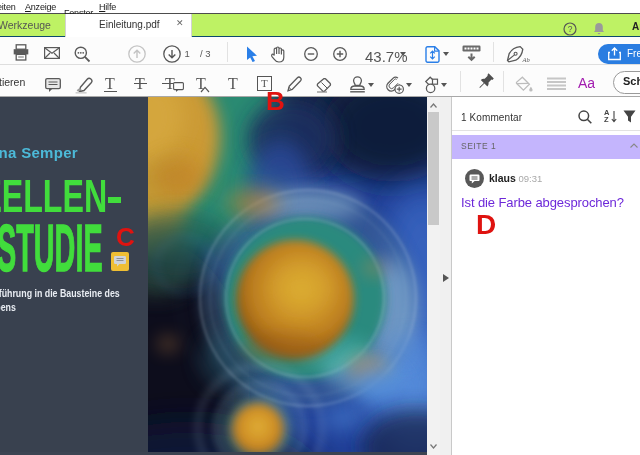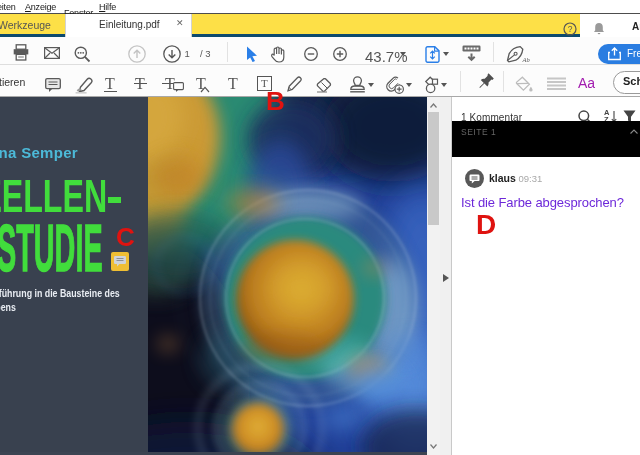--- a/index.html
+++ b/index.html
@@ -11,21 +11,21 @@
 <body>
 <div id="app">
 
 <div class="abs" style="left:0;top:0;width:640px;height:14px;background:#fff;border-bottom:1px solid #4d4d4d;font-size:9.5px;color:#1a1a1a">
   <span class="abs" style="left:-3px;top:2px;font-size:9px;letter-spacing:-.2px">eiten</span>
   <span class="abs" style="left:25px;top:2px;font-size:9px;letter-spacing:-.2px"><u>A</u>nzeige</span>
   <span class="abs" style="left:64px;top:8px;font-size:9px;letter-spacing:-.2px">Fe<u>n</u>ster</span>
   <span class="abs" style="left:99px;top:2px;font-size:9px;letter-spacing:-.2px"><u>H</u>ilfe</span>
 </div>
 
-<div class="abs" style="left:0;top:14px;width:580px;height:23px;background:#fde047;border-bottom:3px solid #0c4a6e">
+<div class="abs" style="left:0;top:14px;width:640px;height:23px;background:#bef264;border-bottom:1px solid #0c4a6e">
   <span class="abs" style="left:-2px;top:5px;font-size:10.5px;color:#555">Werkzeuge</span>
   <div class="abs" style="left:65px;top:0;width:127px;height:24px;background:#fff;border-left:1px solid #d2d2d2;border-right:1px solid #d2d2d2"></div>
   <span class="abs" style="left:99px;top:5px;font-size:10px;color:#333">Einleitung.pdf</span>
   <span class="abs" style="left:176px;top:4px;font-size:9px;color:#666">✕</span>
   <span class="abs" style="left:632px;top:7px;font-size:10px;color:#222;font-weight:bold">An</span>
 </div>
 
 <div class="abs" style="left:0;top:37px;width:640px;height:28px;background:#fcfcfc;border-bottom:1px solid #dedede"></div>
 <svg class="ic" style="left:563px;top:22px" width="14" height="14" viewBox="0 0 14 14">
       <circle cx="7" cy="7" r="6" fill="none" stroke="#555" stroke-width="1.2"></circle>
@@ -376,21 +376,21 @@
     <svg style="position:absolute;left:7px;top:1px" width="6" height="12" viewBox="0 0 6 12">
           <path d="M3 0v10M0.8 8l2.2 2.6L5.2 8" fill="none" stroke="#444" stroke-width="1.1"></path>
         </svg>
   </div>
 
   <svg class="ic" style="left:171px;top:13px" width="13" height="13" viewBox="0 0 13 13">
     <path d="M0.5 0.5h12L8 6.8v5.7L5 10.5V6.8z" fill="#444"></path>
   </svg>
   <div class="abs" style="left:0;top:33px;width:188px;height:1px;background:#e2e2e2"></div>
 
-  <div class="abs" style="left:0;top:24px;width:188px;height:36px;background:#000000">
+  <div class="abs" style="left:0;top:38px;width:188px;height:24px;background:#c4b5fd">
     <span class="abs" style="left:9px;top:6px;font-size:8.5px;color:#666;letter-spacing:.5px">SEITE 1</span>
     <svg class="ic" style="left:178px;top:8px" width="8" height="5" viewBox="0 0 8 5">
           <path d="M0.5 4.5L4 1l3.5 3.5" fill="none" stroke="#888" stroke-width="1.1"></path>
         </svg>
   </div>
 
   <svg class="ic" style="left:13px;top:72px" width="19" height="19" viewBox="0 0 19 19">
     <circle cx="9.5" cy="9.5" r="9.5" fill="#585858"></circle>
     <rect x="4.5" y="5.5" width="10" height="6.6" rx="1.2" fill="#fff"></rect>
     <path d="M6.8 12v2.6l2.8-2.6z" fill="#fff"></path>

